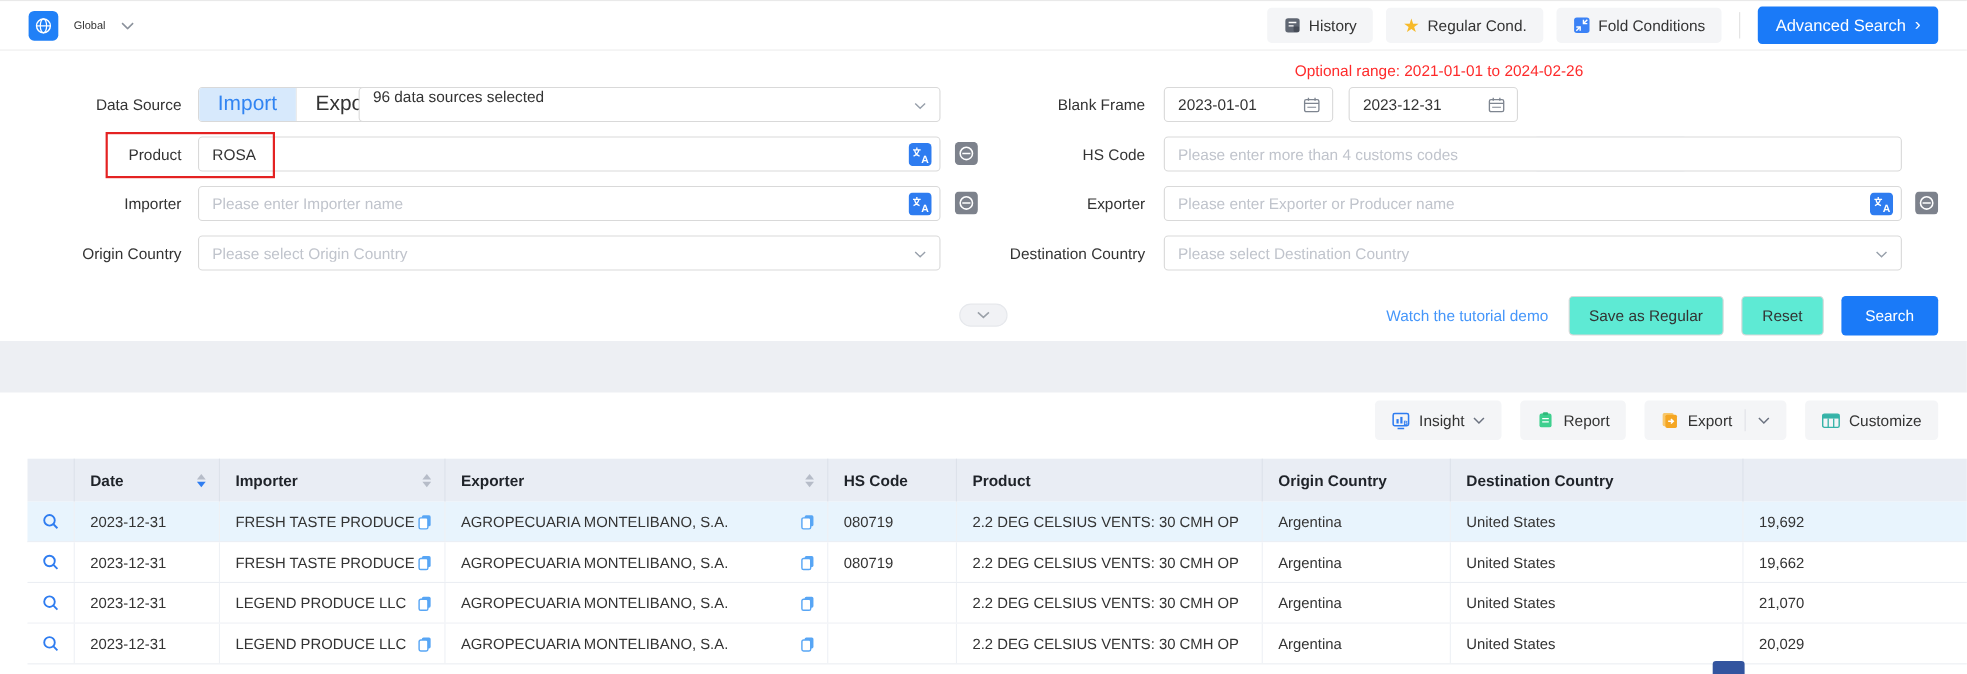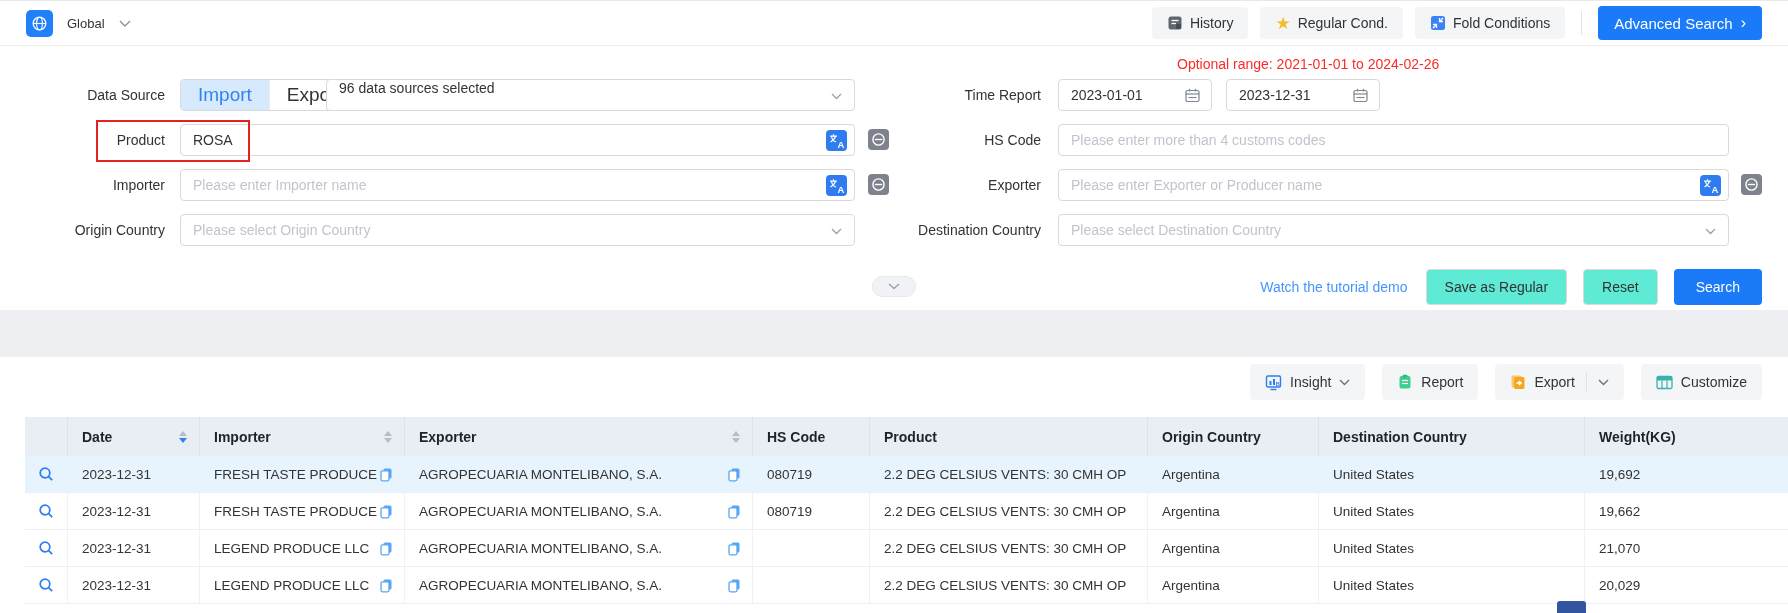--- a/index.html
+++ b/index.html
@@ -6,21 +6,21 @@
   html,body { width:1788px; height:613px; overflow:hidden; background:#fff;
     font-family:"Liberation Sans","DejaVu Sans",sans-serif; color:#333; }
 
   
   .topbar { position:absolute; left:0; top:0; width:1788px; height:46px;
     border-top:1px solid #e9e9e9; border-bottom:1px solid #ededed;
     display:flex; align-items:center; justify-content:space-between; padding:0 26px; background:#fff; }
   .tb-left { display:flex; align-items:center; gap:14px; }
   .logo-sq { width:27px; height:27px; border-radius:5px; background:#2080f7;
     display:flex; align-items:center; justify-content:center; }
-  .region-name { font-size:13px; color:#333; }
+  .region-name { font-size:10px; color:#333; }
   .tb-right { display:flex; align-items:center; gap:12px; }
   .bar-btn { height:32px; padding:0 15px; background:#f4f5f7; border-radius:4px;
     display:flex; align-items:center; gap:7px; font-size:14px; color:#333; cursor:pointer; }
   .tb-divider { width:1px; height:24px; background:#e2e2e2; margin:0 4px; }
   .adv-btn { height:34px; padding:16px 16px; background:#1a7af8; color:#fff; border-radius:4px;
     display:flex; align-items:center; gap:8px; font-size:15px; cursor:pointer; }
   .adv-chevron { font-size:16px; line-height:1; }
   .star { color:#f7ba2a; font-size:17px; line-height:1; }
   .chev { display:inline-block; }
 
@@ -166,21 +166,21 @@
     <div class="toggle-seg toggle-on">Import</div>
     <div class="toggle-seg toggle-off">Export</div>
   </div>
   <div class="input-box" style="left:326px; top:32px; width:529px;">
     <span style="padding-left:12px; font-size:14px;">96 data sources selected</span>
     <svg class="chev-right" width="11" height="7" viewBox="0 0 11 7">
       <polyline points="1,1 5.5,5.5 10,1" fill="none" stroke="#98a0ab" stroke-width="1.3"></polyline>
     </svg>
   </div>
 
-  <div class="f-label-r" style="top:32px;">Time Report</div>
+  <div class="f-label-r" style="top:32px;">Blank Frame</div>
   <div class="input-box" style="left:1058px; top:32px; width:154px;">
     <input readonly="" value="2023-01-01" style="">
     <svg class="cal-right" width="17" height="17" viewBox="0 0 17 17">
       <rect x="2" y="3.5" width="13" height="11" rx="1.5" fill="none" stroke="#7e8590" stroke-width="1.2"></rect>
       <line x1="2" y1="7" x2="15" y2="7" stroke="#7e8590" stroke-width="1.2"></line>
       <line x1="5.5" y1="1.8" x2="5.5" y2="4.5" stroke="#7e8590" stroke-width="1.2"></line>
       <line x1="11.5" y1="1.8" x2="11.5" y2="4.5" stroke="#7e8590" stroke-width="1.2"></line>
       <line x1="4.5" y1="10.5" x2="12.5" y2="10.5" stroke="#7e8590" stroke-width="1.1"></line>
     </svg>
   </div>
@@ -373,23 +373,20 @@
         </div>
       <div class="cell c5">
           <span>Product</span>
         </div>
       <div class="cell c6">
           <span>Origin Country</span>
         </div>
       <div class="cell c7">
           <span>Destination Country</span>
         </div>
-      <div class="cell c8">
-          <span>Weight(KG)</span>
-        </div>
     </div>
 
     <div class="t-row t-body row-hl">
       <div class="cell c0">
         <svg width="17" height="17" viewBox="0 0 17 17">
             <circle cx="7" cy="7" r="4.8" fill="none" stroke="#2e7cf0" stroke-width="1.7"></circle>
             <line x1="10.6" y1="10.6" x2="14.2" y2="14.2" stroke="#2e7cf0" stroke-width="1.7"></line>
           </svg>
       </div>
       <div class="cell c1">2023-12-31</div>

